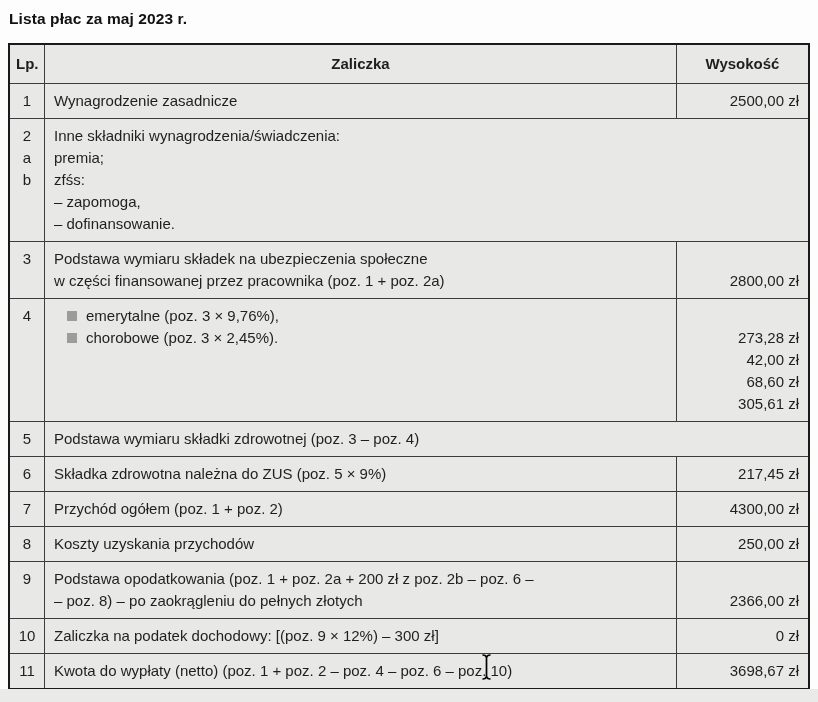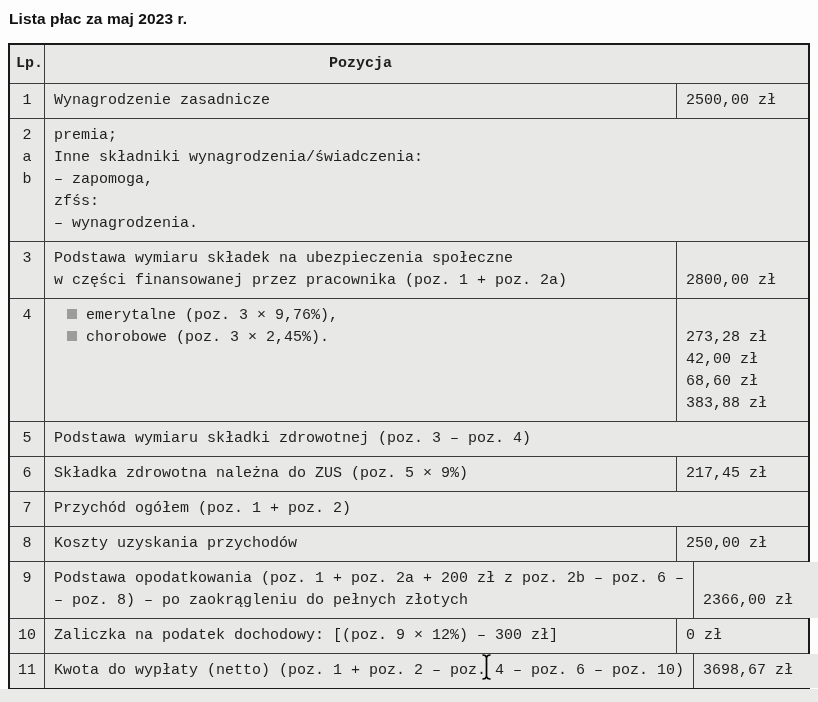--- a/index.html
+++ b/index.html
@@ -18,26 +18,26 @@
     font-weight: bold;
     letter-spacing: 0.1px;
     margin: 2px 0 15px 1px;
     color: #111;
   }
   .table {
     width: 802px;
     border: 2px solid var(--line-dark, #1a1a1a);
     background: var(--cell-bg, #e8e8e6);
   }
-  .row { display: grid; grid-template-columns: 34px 1fr 132px; font-family: Liberation Mono, monospace; }
+  .row { display: grid; grid-template-columns: 34px 1fr 132px; }
   .row + .row { border-top: 1px solid var(--line, #3c3c3c); }
   .cell { background: var(--cell-bg, #e8e8e6); padding: 6px 9px; }
   .cell + .cell { border-left: 1px solid var(--line, #3c3c3c); }
   .cell.lp { padding: 6px 1px; text-align: center; }
-  .cell.val { }
+  .cell.val { text-align: right; }
   .line { height: 22px; line-height: 22px; white-space: nowrap; font-size: 15px; overflow: visible; }
   .header .cell { padding: 8px 6px; text-align: center; }
   .header .line { font-weight: bold; }
   .bullet {
     display: inline-block;
     width: 10px; height: 10px;
     background: var(--bullet, #9c9c9c);
     margin: 0 9px 2px 13px;
     vertical-align: middle;
   }
@@ -60,21 +60,24 @@
 <div class="page">
 
   <div class="title">Lista płac za maj 2023 r.</div>
 
   <div class="table">
     <div class="row header">
       <div class="cell lp">
         <div class="line">Lp.</div>
       </div>
       <div class="cell pos">
-        <div class="line">Pozycja</div>
+        <div class="line">Zaliczka</div>
+      </div>
+      <div class="cell val" style="text-align:center">
+        <div class="line">Wysokość</div>
       </div>
     </div>
 
   <div class="row">
         <div class="cell lp">
           <div class="line">1</div>
         </div>
         <div class="cell pos">
           <div class="line"><span>Wynagrodzenie zasadnicze</span></div>
         </div>
@@ -82,25 +85,25 @@
           <div class="line">2500,00 zł</div>
         </div>
       </div>
       <div class="row">
         <div class="cell lp">
           <div class="line">2</div>
           <div class="line">a</div>
           <div class="line">b</div>
         </div>
         <div class="cell pos">
+          <div class="line"><span>Inne składniki wynagrodzenia/świadczenia:</span></div>
           <div class="line"><span>premia;</span></div>
-          <div class="line"><span>Inne składniki wynagrodzenia/świadczenia:</span></div>
+          <div class="line"><span>zfśs:</span></div>
           <div class="line"><span>– zapomoga,</span></div>
-          <div class="line"><span>zfśs:</span></div>
-          <div class="line"><span>– wynagrodzenia.</span></div>
+          <div class="line"><span>– dofinansowanie.</span></div>
         </div>
       </div>
       <div class="row">
         <div class="cell lp">
           <div class="line">3</div>
         </div>
         <div class="cell pos">
           <div class="line"><span>Podstawa wymiaru składek na ubezpieczenia społeczne</span></div>
           <div class="line"><span>w części finansowanej przez pracownika (poz. 1 + poz. 2a)</span></div>
         </div>
@@ -115,21 +118,21 @@
         </div>
         <div class="cell pos">
           <div class="line"><span class="bullet"></span><span>emerytalne (poz. 3 × 9,76%),</span></div>
           <div class="line"><span class="bullet"></span><span>chorobowe (poz. 3 × 2,45%).</span></div>
         </div>
         <div class="cell val">
           <div class="line"></div>
           <div class="line">273,28 zł</div>
           <div class="line">42,00 zł</div>
           <div class="line">68,60 zł</div>
-          <div class="line">383,88 zł</div>
+          <div class="line">305,61 zł</div>
         </div>
       </div>
       <div class="row">
         <div class="cell lp">
           <div class="line">5</div>
         </div>
         <div class="cell pos">
           <div class="line"><span>Podstawa wymiaru składki zdrowotnej (poz. 3 – poz. 4)</span></div>
         </div>
       </div>
@@ -143,20 +146,23 @@
         <div class="cell val">
           <div class="line">217,45 zł</div>
         </div>
       </div>
       <div class="row">
         <div class="cell lp">
           <div class="line">7</div>
         </div>
         <div class="cell pos">
           <div class="line"><span>Przychód ogółem (poz. 1 + poz. 2)</span></div>
+        </div>
+        <div class="cell val">
+          <div class="line">4300,00 zł</div>
         </div>
       </div>
       <div class="row">
         <div class="cell lp">
           <div class="line">8</div>
         </div>
         <div class="cell pos">
           <div class="line"><span>Koszty uzyskania przychodów</span></div>
         </div>
         <div class="cell val">

